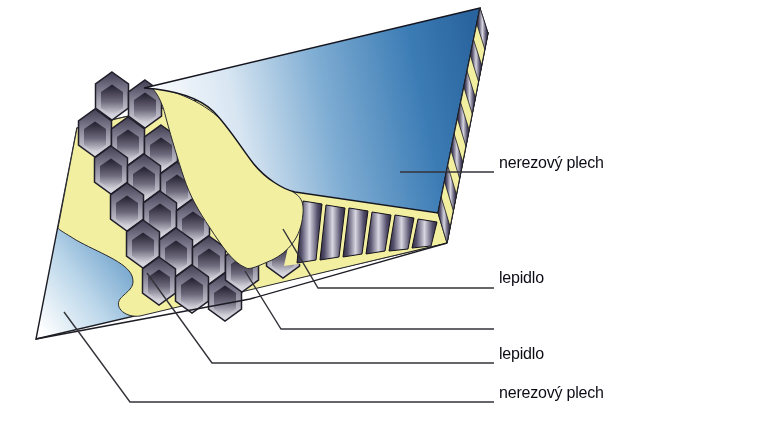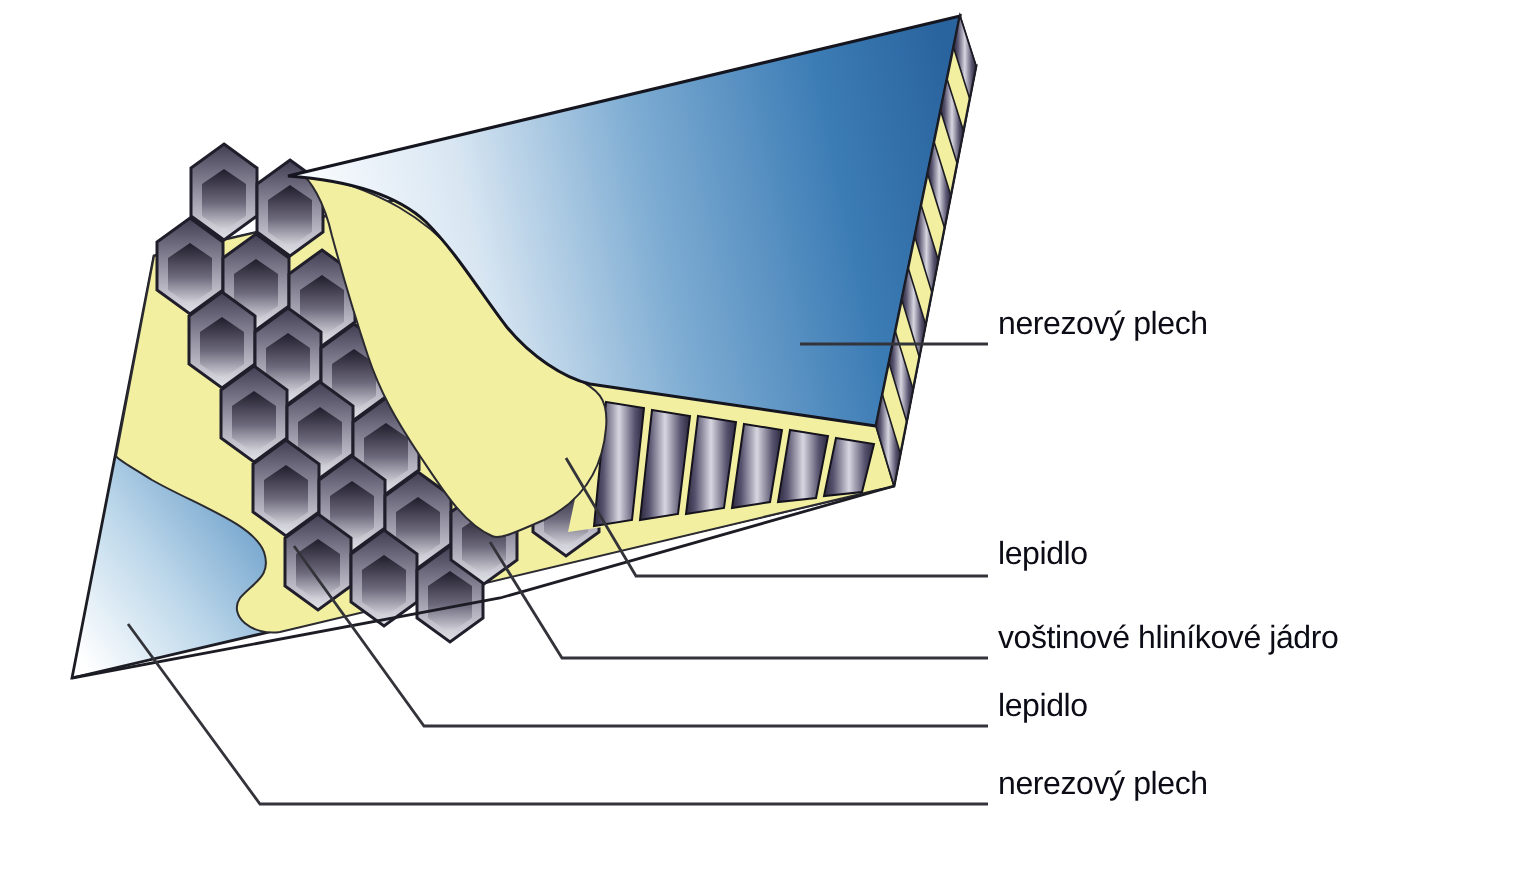--- a/index.html
+++ b/index.html
@@ -150,17 +150,16 @@
       <polyline points="400,172 494,172"></polyline>
       <polyline points="283,229 318,288 494,288"></polyline>
       <polyline points="245,271 281,329 494,329"></polyline>
       <polyline points="147,273 212,363 494,363"></polyline>
       <polyline points="64,312 130,402 494,402"></polyline>
     </g>
   </svg>
 
   <div class="label label-1">nerezový plech</div>
   <div class="label label-2">lepidlo</div>
-  <div class="label label-3">voštinové hliníkové jádro</div>
   <div class="label label-4">lepidlo</div>
   <div class="label label-5">nerezový plech</div>
 
 </div>
 
 </body></html>

